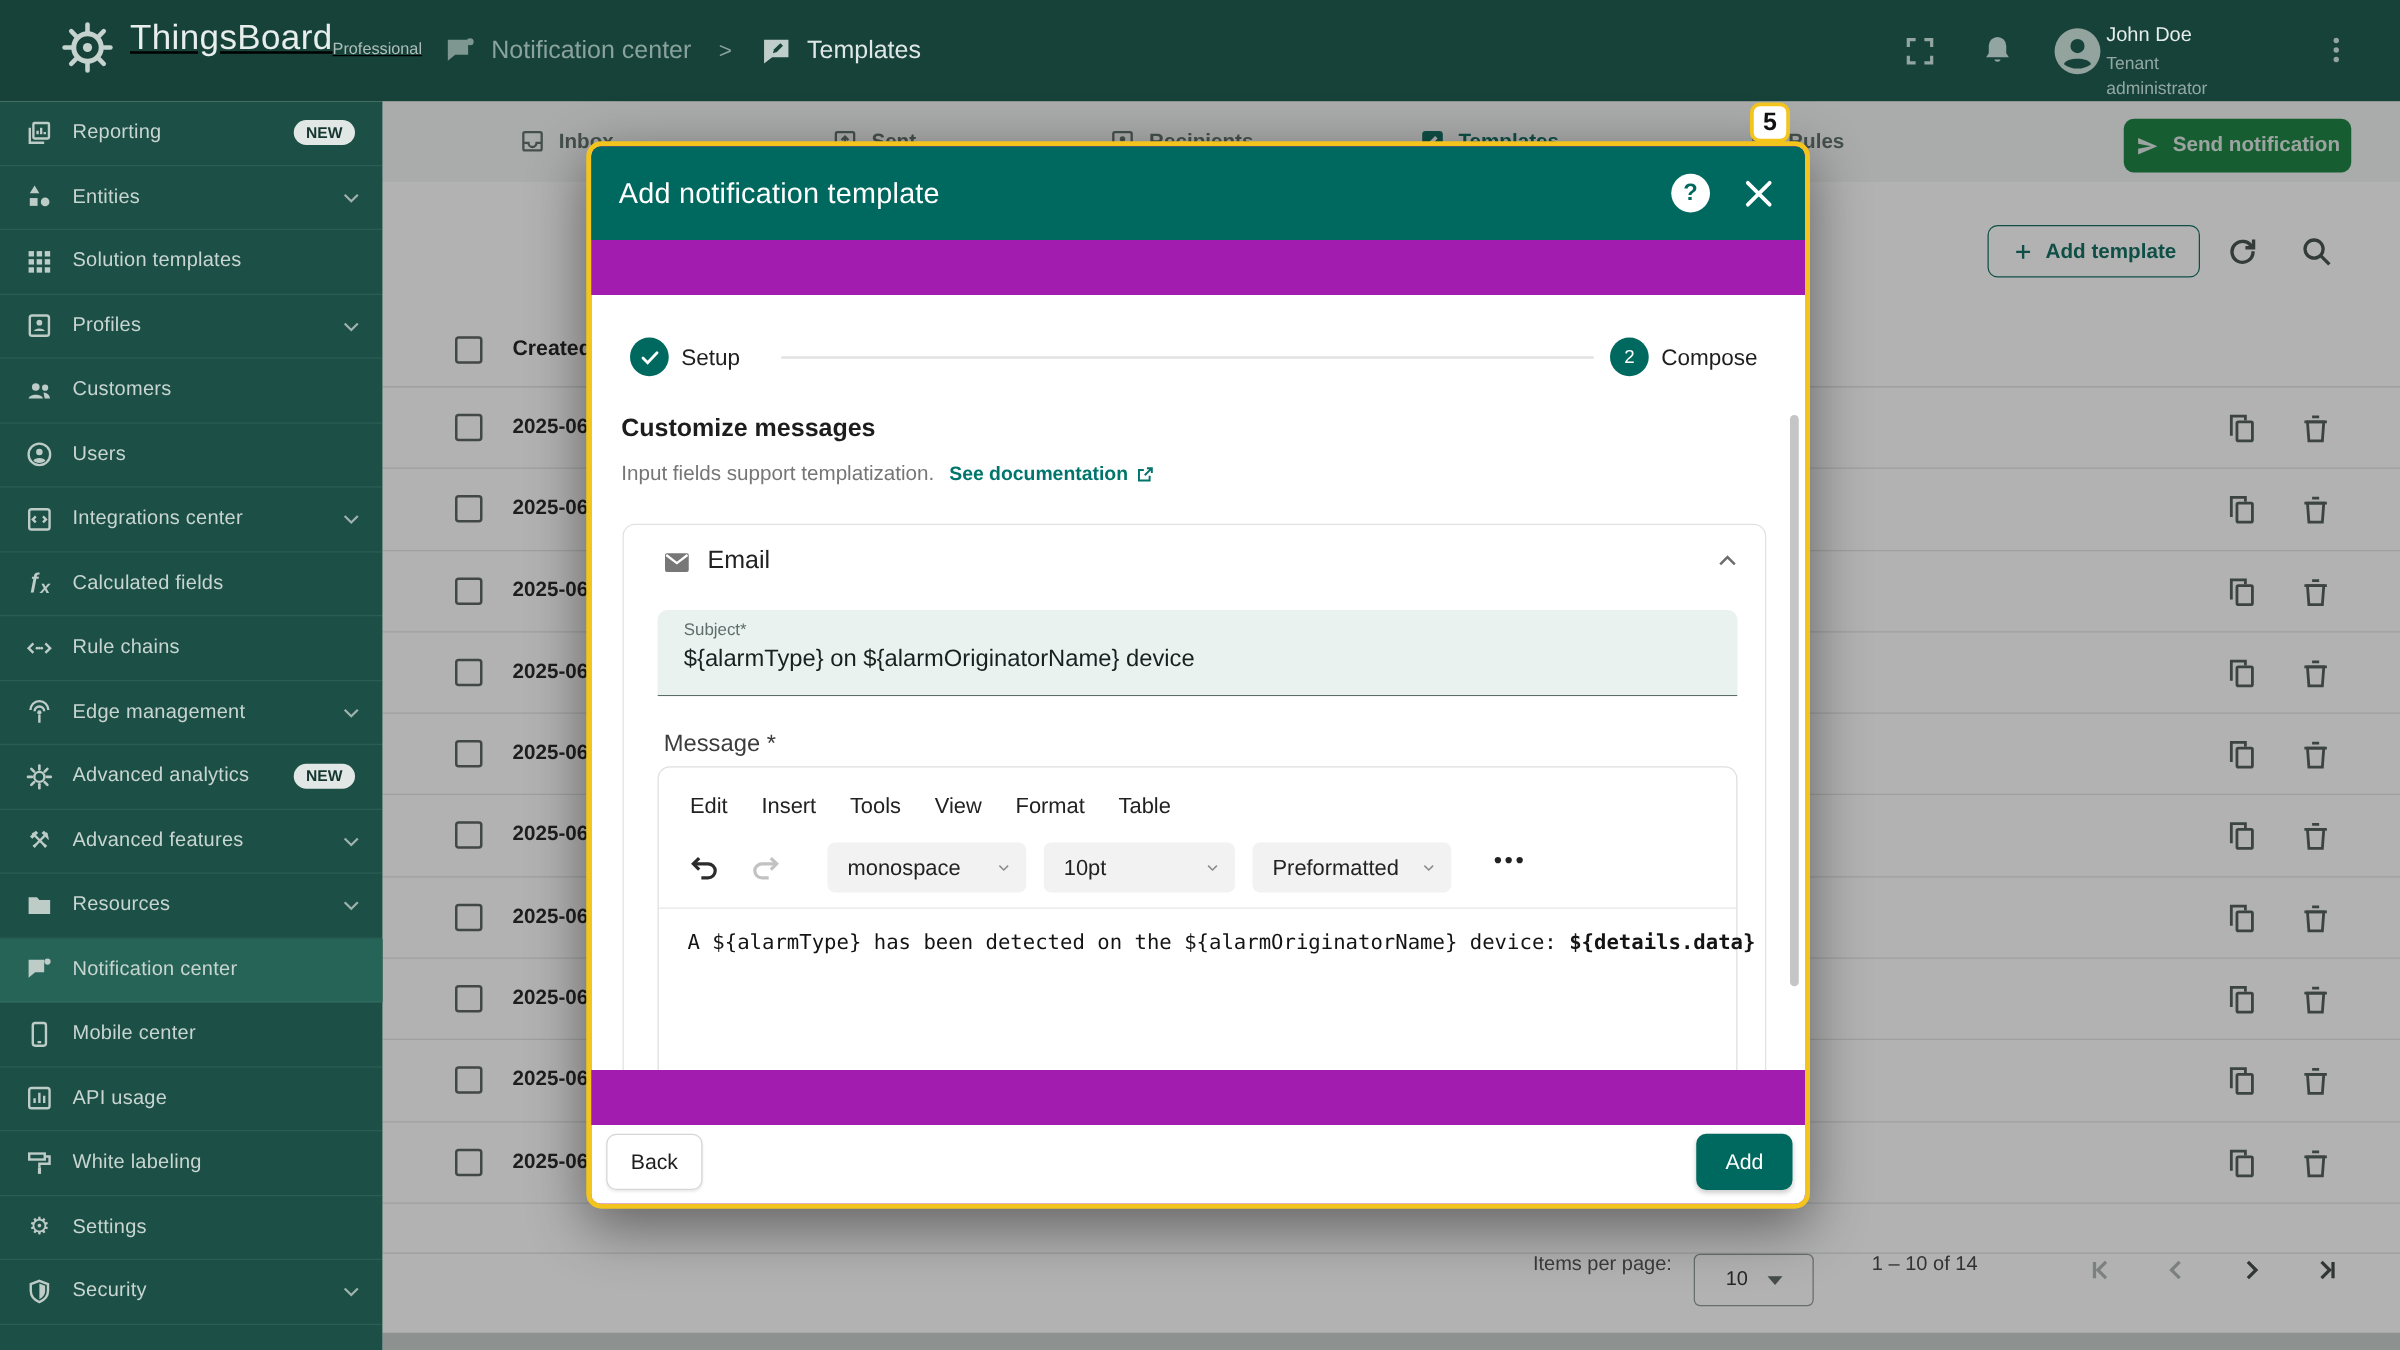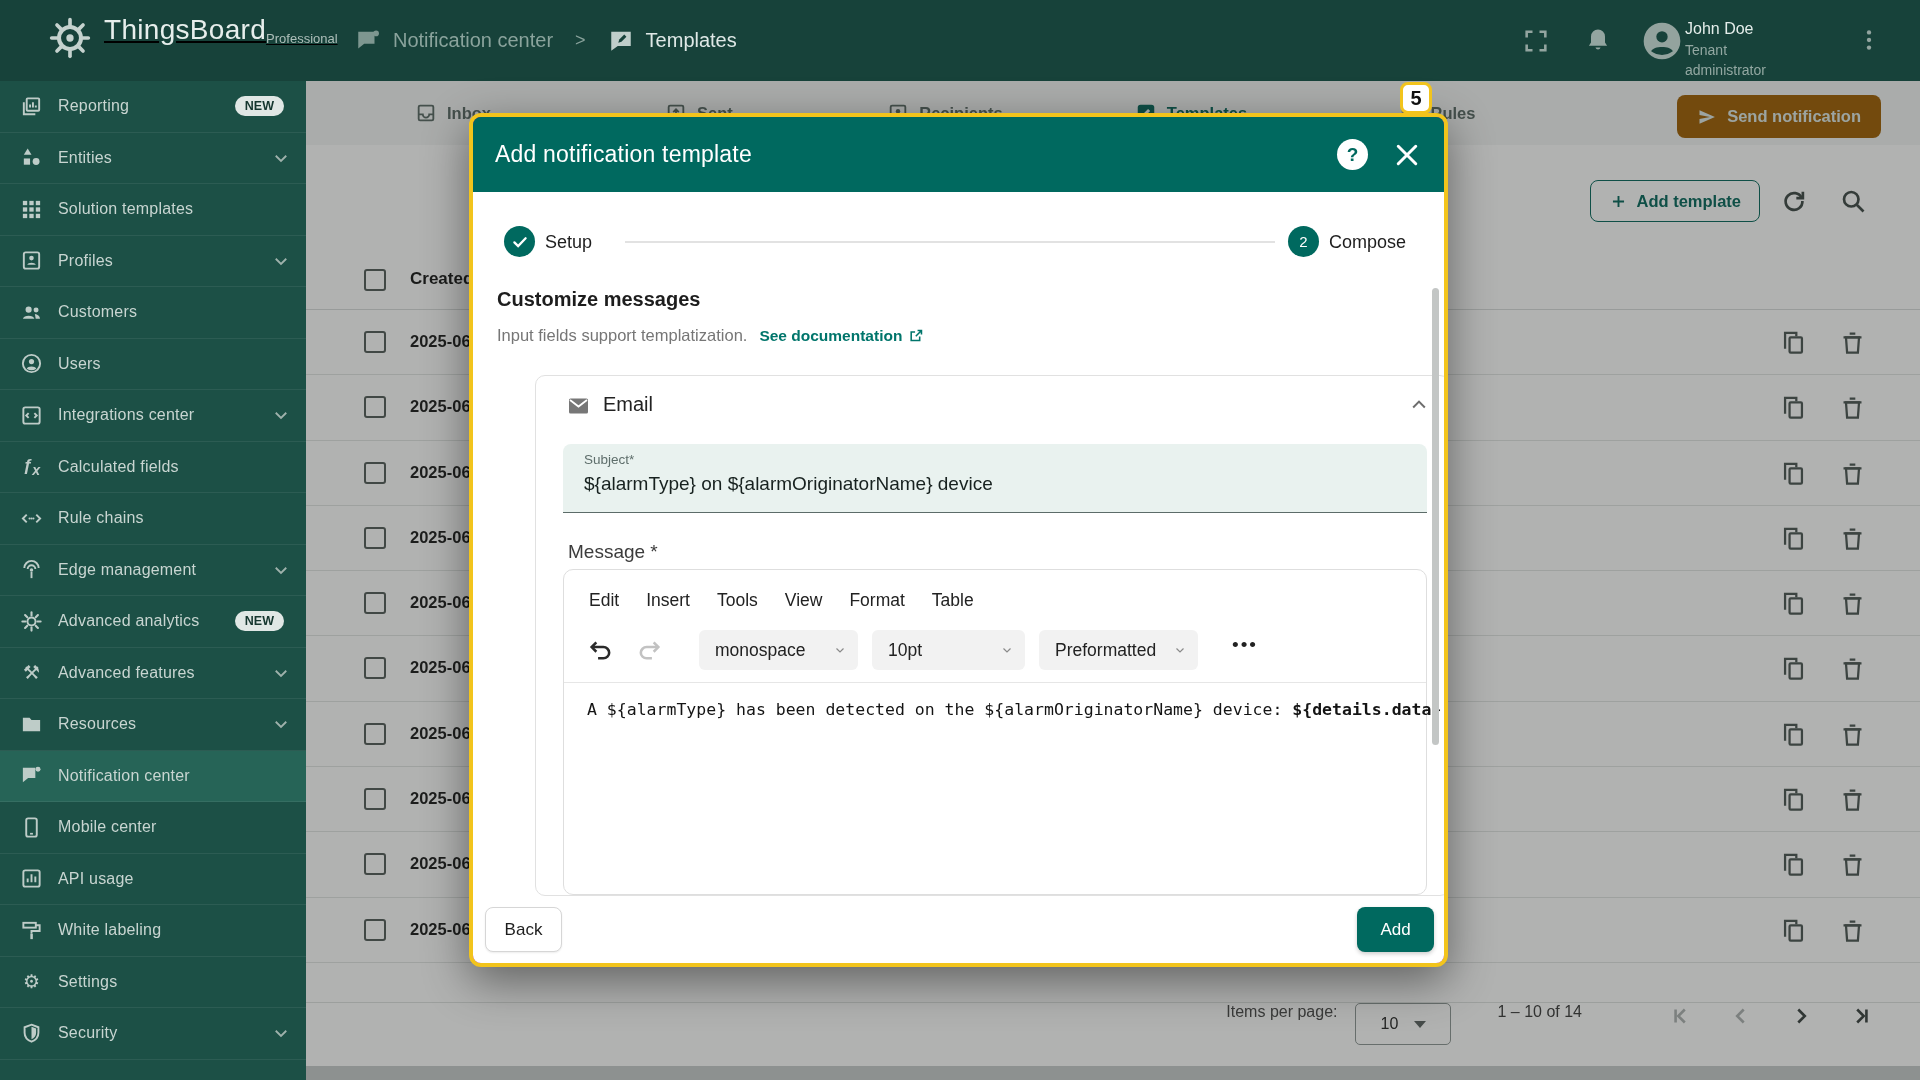--- a/index.html
+++ b/index.html
@@ -41,21 +41,21 @@
   .si-chevron { width:18px; height:18px; color:#9FB2AC; }
   .fx { font-size:17px; font-style:italic; font-weight:600; color:#BECCC8; }
   .uni-ic { font-size:19px; color:#BECCC8; line-height:1; }
 
   
   #main { position:absolute; left:306px; top:81px; width:1614px; height:999px; background:#C9CECD; }
   .tabs-row { position:absolute; left:0; top:0; width:1614px; height:64px; background:#F5F6F6; display:flex; align-items:center; padding-left:24px; }
   .tab { width:246px; display:flex; align-items:center; justify-content:center; gap:10px; font-size:16.5px; font-weight:600; color:#5B6B67; cursor:pointer; }
   .tab .t-icon { width:22px; height:22px; }
   .tab.selected { color:#0A6A5E; }
-  .send-btn { position:absolute; right:39px; top:14px; height:43px; padding:0 20px; background:#a16207; border:none; border-radius:8px; color:#DFEAE7; font-size:16.5px; font-weight:600; font-family:inherit; display:flex; align-items:center; gap:10px; cursor:pointer; }
+  .send-btn { position:absolute; right:39px; top:14px; height:43px; padding:0 9px; background:#15803d; border:none; border-radius:8px; color:#DFEAE7; font-size:16.5px; font-weight:600; font-family:inherit; display:flex; align-items:center; gap:10px; cursor:pointer; }
   .send-btn .icon { width:20px; height:20px; }
   .content-card { position:absolute; left:0; top:64px; width:1614px; height:921px; background:#FFFFFF; }
   .add-template-btn { position:absolute; right:160px; top:35px; height:42px; padding:0 18px; background:transparent; border:1.5px solid #0A6A5E; border-radius:8px; color:#0A6A5E; font-size:16.5px; font-weight:700; font-family:inherit; display:flex; align-items:center; gap:8px; cursor:pointer; }
   .add-template-btn .icon { width:19px; height:19px; }
   .tbl-icon-btn { position:absolute; top:42px; width:28px; height:28px; color:#424C4A; cursor:pointer; }
   .tbl-refresh { right:112px; }
   .tbl-search { right:53px; }
   .tbl-header { position:absolute; left:0; top:105px; width:1614px; height:60px; border-bottom:1px solid #DADDDC; }
   .th-check { position:absolute; left:58px; top:19px; }
   .th-created { position:absolute; left:104px; top:19px; font-size:17px; font-weight:700; color:#1B1B1B; }
@@ -72,21 +72,21 @@
   .pg-size { margin-left:18px; width:96px; height:42px; border:1px solid #8F9896; border-radius:5px; display:flex; align-items:center; justify-content:center; gap:16px; font-size:16px; color:#2B2B2B; cursor:pointer; }
   .pg-caret { width:0; height:0; border-left:6px solid transparent; border-right:6px solid transparent; border-top:7px solid #5D6563; }
   .pg-range { font-size:16px; color:#3F3F3F; margin:0 52px 0 46px; }
   .pg-nav { width:26px; height:26px; margin-left:34px; cursor:pointer; }
   .pg-nav.disabled { color:#AFB4B3; }
   .pg-nav.enabled { color:#3C4442; }
 
   #overlay { position:absolute; left:306px; top:81px; width:1614px; height:999px; background:rgba(25,28,27,0.34); z-index:7; }
 
   
-  #modal { position:absolute; left:469px; top:113px; width:979px; height:854px; border:4px solid #F2C41C; border-radius:12px; background:#a21caf; z-index:10; overflow:hidden; box-shadow:0 14px 46px rgba(0,0,0,0.45); display:flex; flex-direction:column; }
+  #modal { position:absolute; left:469px; top:113px; width:979px; height:854px; border:4px solid #F2C41C; border-radius:12px; background:#a21caf; z-index:10; overflow:hidden; box-shadow:0 14px 46px rgba(0,0,0,0.45); display:flex; flex-direction:column;gap:44px; }
   #step-badge { position:absolute; left:1400px; top:82px; width:32px; height:32px; background:#fff; border:3px solid #F2C41C; border-radius:8px; z-index:11; display:flex; align-items:center; justify-content:center; font-size:20px; font-weight:600; color:#111; }
   .modal-header { height:75px; background:#00695F; display:flex; align-items:center; padding:0 22px; flex:none; }
   .modal-title { font-size:23px; font-weight:500; color:#FFFFFF; letter-spacing:.2px; flex:1; }
   .mh-help { width:31px; height:31px; background:#fff; border-radius:50%; color:#00695F; font-size:19px; font-weight:700; display:flex; align-items:center; justify-content:center; margin-right:24px; cursor:pointer; }
   .mh-close { width:30px; height:30px; color:#fff; cursor:pointer; }
   .modal-body { position:relative; flex:1; background:#fff; overflow:hidden; }
   .m-scrollthumb { position:absolute; left:959px; top:96px; width:7px; height:457px; background:#C3C6C5; border-radius:4px; }
 
   .stepper { position:absolute; left:0; top:28px; width:971px; height:44px; }
   .step-circle { position:absolute; width:31px; height:31px; border-radius:50%; background:#00695F; color:#fff; display:flex; align-items:center; justify-content:center; top:6px; }
@@ -97,21 +97,21 @@
   .sl-1 { left:72px; }
   .sl-2 { left:856px; }
   .step-line { position:absolute; left:152px; top:21px; width:650px; height:2px; background:#E2E2E2; }
 
   .cm-heading { position:absolute; left:24px; top:96px; font-size:20px; font-weight:700; color:#1D1D1D; }
   .cm-subrow { position:absolute; left:24px; top:134px; display:flex; align-items:center; gap:12px; }
   .cm-subtext { font-size:16.5px; color:#767676; }
   .doc-link { font-size:15.5px; font-weight:700; color:#00756B; display:flex; gap:6px; cursor:pointer; }
   .doc-link .icon { width:17px; height:17px; }
 
-  .email-card { position:absolute; left:25px; top:183px; width:915px; height:521px; border:1.5px solid #E1E1E1; border-radius:10px;margin-left:37px; }
+  .email-card { position:absolute; left:25px; top:183px; width:915px; height:521px; border:1.5px solid #E1E1E1; border-radius:10px; }
   .ec-mail { position:absolute; left:29px; top:18px; width:27px; height:24px; color:#777777; }
   .ec-title { position:absolute; left:67px; top:17px; font-size:20px; color:#222; }
   .ec-chevron { position:absolute; left:873px; top:19px; width:20px; height:20px; color:#6E6E6E; cursor:pointer; }
   .subject-field { position:absolute; left:27px; top:68px; width:864px; height:69px; background:#E9F2EF; border-radius:8px 8px 0 0; border-bottom:1px solid #5C6C69; cursor:text; }
   .subject-label { position:absolute; left:21px; top:8px; font-size:13.5px; color:#5E6E6B; }
   .subject-value { position:absolute; left:21px; top:29px; font-size:19px; color:#17211F; }
   .message-label { position:absolute; left:32px; top:165px; font-size:19px; color:#3C3C3C; }
   .editor { position:absolute; left:27px; top:193px; width:864px; height:326px; border:1.5px solid #DEDEDE; border-radius:10px; background:#fff; }
   .ed-menu { position:absolute; left:25px; top:12px; height:36px; display:flex; align-items:center; gap:27px; }
   .ed-menu-item { font-size:17.5px; color:#222; cursor:pointer; }

